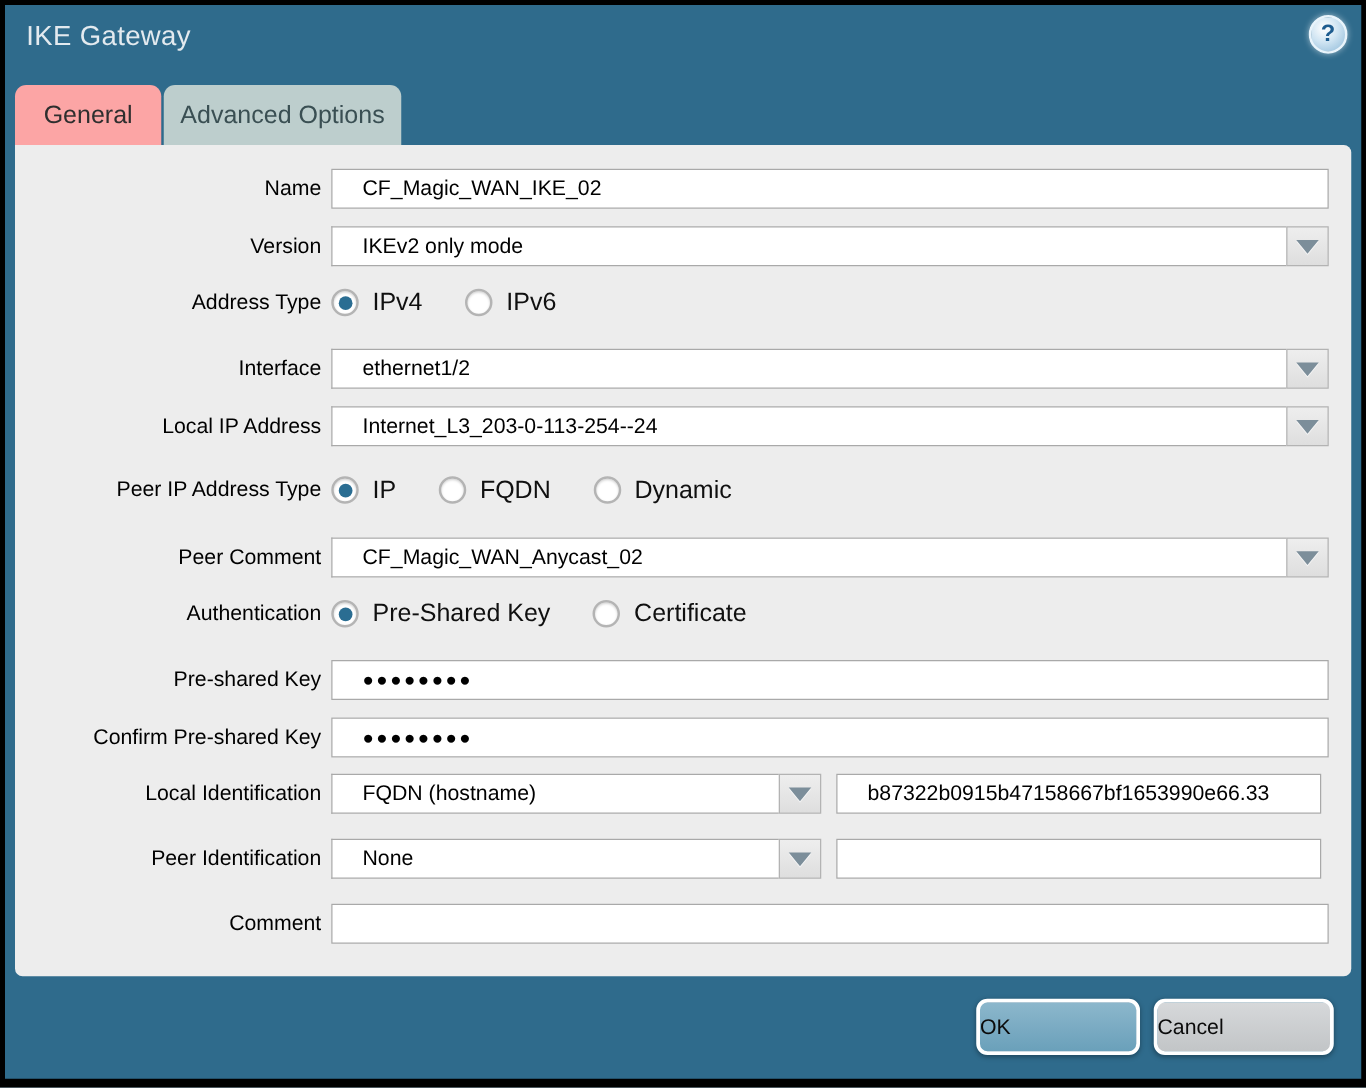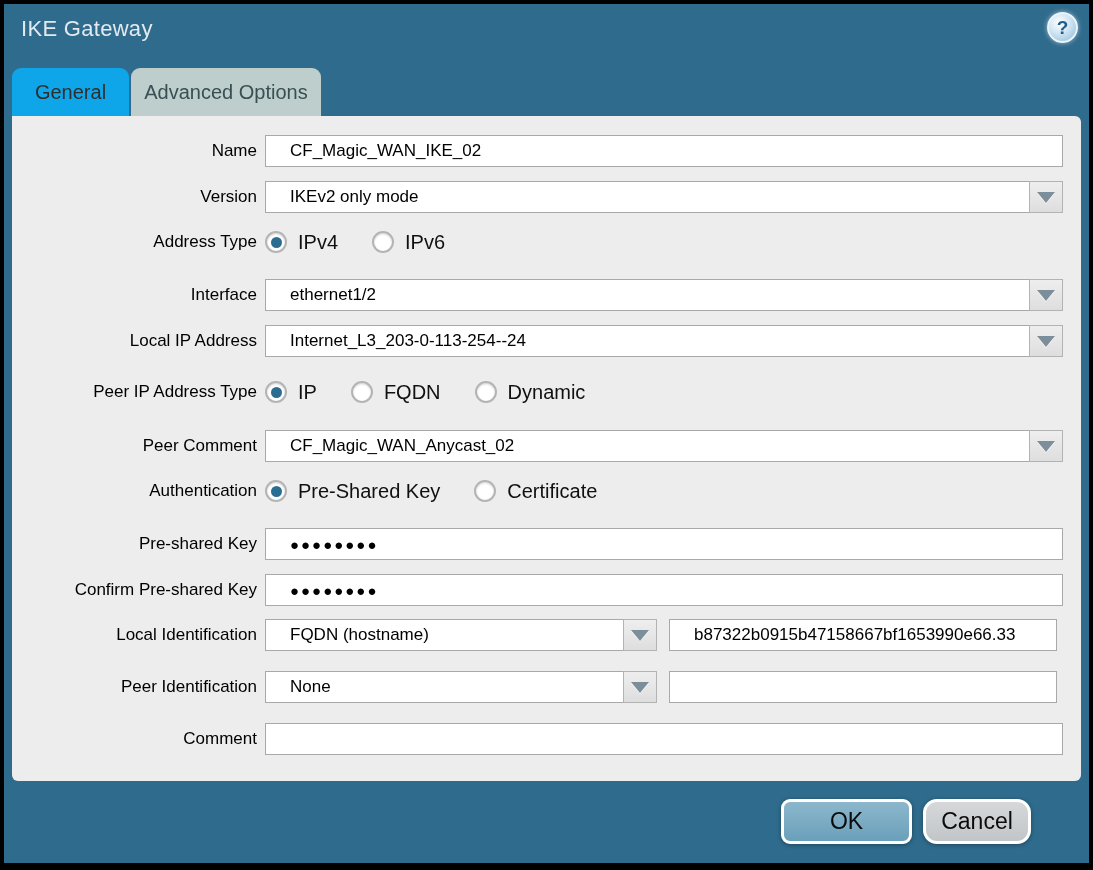--- a/index.html
+++ b/index.html
@@ -25,21 +25,21 @@
     box-shadow:0 0 5px rgba(255,255,255,.55);
     display:flex; align-items:center; justify-content:center;
     color:#1d5c8f; font-weight:bold; font-size:19px; cursor:pointer;
   }
   .tab {
     position:absolute; top:64px; height:48px;
     border-radius:9px 9px 0 0;
     display:flex; align-items:center; justify-content:center;
     font-size:20px; cursor:pointer;
   }
-  .tab.general  { left:8px;  width:117px; background:#0ea5e9; color:#2e2e2e; }
+  .tab.general  { left:8px;  width:117px; background:#fca5a5; color:#2e2e2e; }
   .tab.advanced { left:127px; width:190px; background:#BDCECD; color:#3a4f53; }
   .panel {
     position:absolute; left:8px; top:112px; width:1069px; height:665px;
     background:#EDEDED; border-radius:0 6px 6px 6px;
   }
   .row {
     position:absolute; left:0; width:1051px; height:32px;
     display:flex; align-items:center;
   }
   .r1{top:19px}.r2{top:65px}.r3{top:112px;height:28px}.r4{top:163px}.r5{top:209px}
@@ -81,26 +81,26 @@
     box-shadow:inset 0 1px 2px rgba(0,0,0,.18);
     display:flex; align-items:center; justify-content:center;
     margin-right:11px; flex:none;
   }
   .radio.checked::after {
     content:""; width:11px; height:11px; border-radius:50%; background:#2A6D92;
   }
   .btn {
     position:absolute; top:795px; height:45px; box-sizing:border-box;
     border:3px solid #fff; border-radius:9px;
-    display:flex; align-items:center; justify-content:center;
-    font-size:23px; color:#0b0b0b; cursor:pointer;
+    display:flex; align-items:center; 
+    font-size:17px; color:#0b0b0b; cursor:pointer;
     box-shadow:0 1px 4px rgba(0,0,0,.35);
   }
   .ok     { left:777px; width:131px; background:linear-gradient(#8cb7cc,#6aa0ba); }
-  .cancel { left:919px; width:108px; background:linear-gradient(#d6d8da,#c2c5c7);border-radius:14px; }
+  .cancel { left:919px; width:144px; background:linear-gradient(#d6d8da,#c2c5c7); }
 </style>
 </head>
 <body>
 
 <div class="dialog">
 
   <div class="title">IKE Gateway</div>
   <div class="help">?</div>
 
   <div class="tab general">

